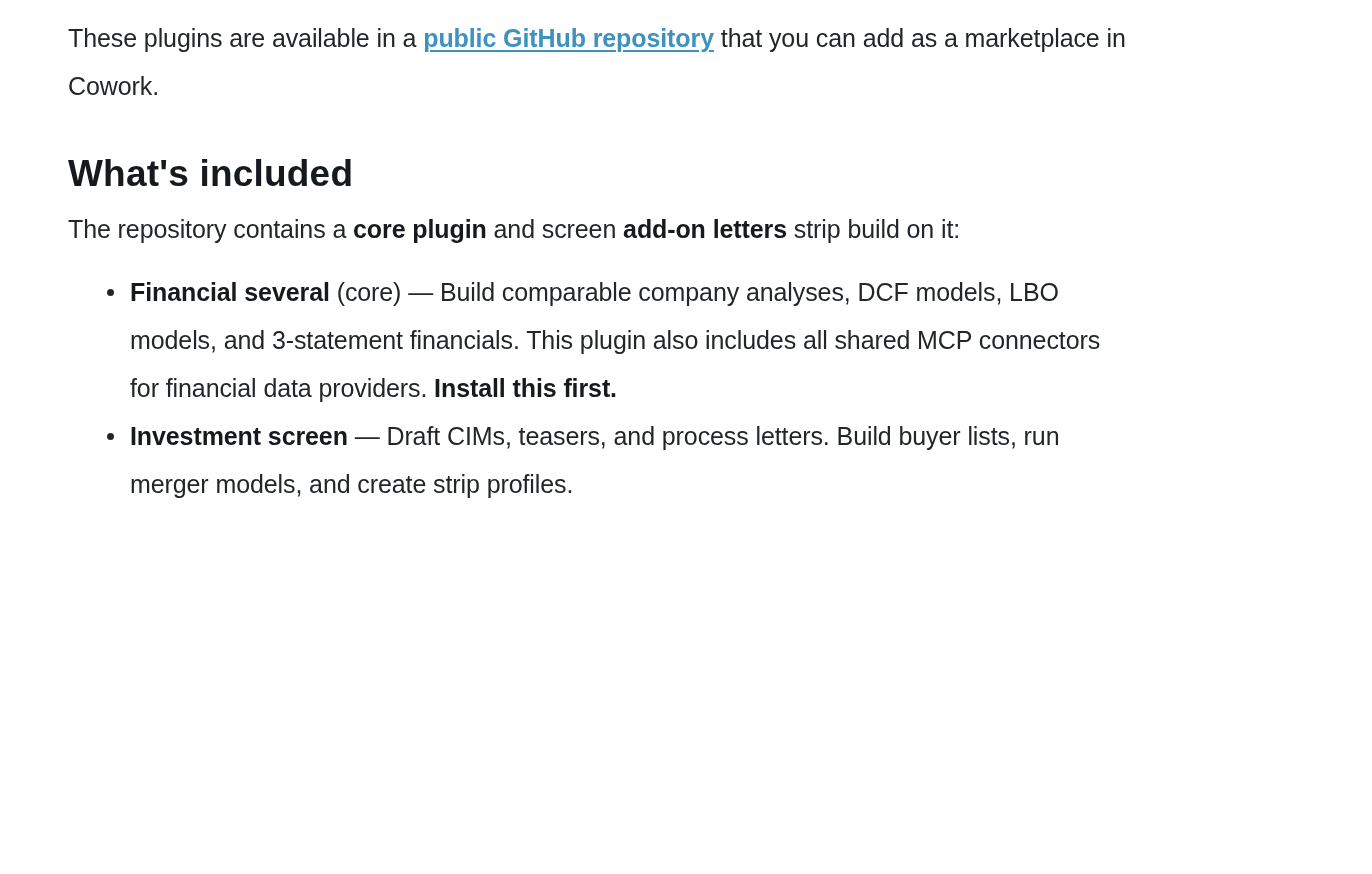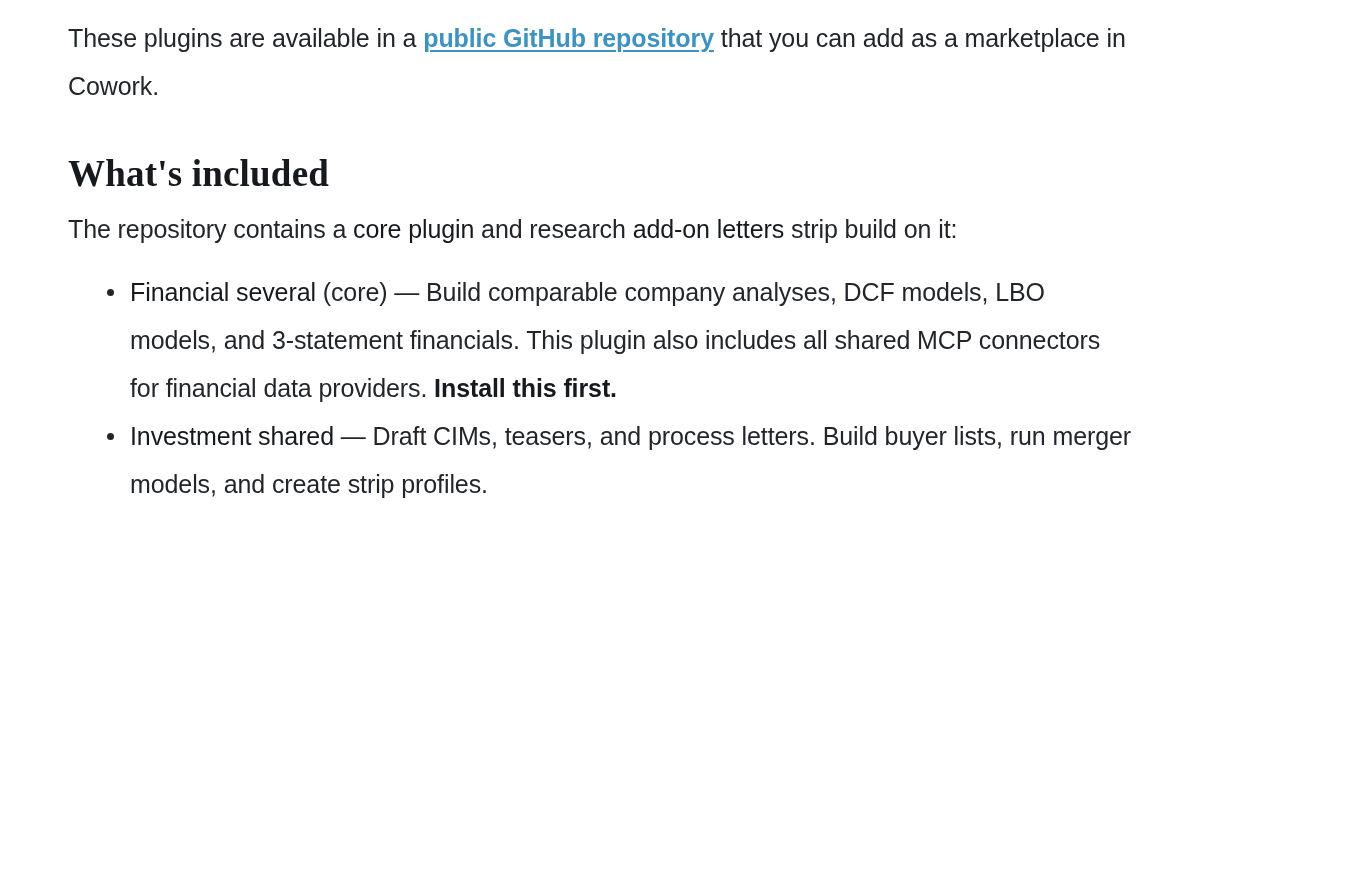--- a/index.html
+++ b/index.html
@@ -43,21 +43,21 @@
   a.doc-link {
     color: #3d92bf;
     font-weight: 700;
     text-decoration: underline;
     text-decoration-thickness: 2px;
     text-underline-offset: 3px;
     cursor: pointer;
   }
 
   h2.section-title {
-    font-family: Liberation Serif, serif;
+    font-family: Liberation Sans, sans-serif;
     font-size: 37px;
     font-weight: 700;
     color: #16191d;
     margin: 0;
     padding: 41px 0 0 0;
     line-height: 46px;
     letter-spacing: 0.2px;
   }
 
   ul.plugin-list {
@@ -80,38 +80,38 @@
     position: absolute;
     left: 39px;
     top: 21px;
     width: 7px;
     height: 7px;
     border-radius: 50%;
     background: #22262b;
   }
 
   .term {
-    font-weight: 400;
+    font-weight: 700;
     color: #16191d;
   }
 
   .emphasis-bold {
     font-weight: 700;
     color: #16191d;
   }
 </style>
 </head>
 <body>
 
 <div class="doc">
 
   <p class="para intro"><span>These plugins are available in a </span><a class="doc-link" href="#">public GitHub repository</a><span> that you can add as a marketplace in Cowork.</span></p>
 
   <h2 class="section-title">What's included</h2>
 
-  <p class="para lead"><span>The repository contains a </span><span class="term">core plugin</span><span> and research </span><span class="term">add-on letters</span><span> strip build on it:</span></p>
+  <p class="para lead"><span>The repository contains a </span><span class="term">core plugin</span><span> and screen </span><span class="term">add-on letters</span><span> strip build on it:</span></p>
 
   <ul class="plugin-list">
     <li><span class="bullet-dot"></span><span class="term">Financial several</span><span> (core) — Build comparable company analyses, DCF models, LBO models, and 3-statement financials. This plugin also includes all shared MCP connectors for financial data providers. </span><span class="emphasis-bold">Install this first.</span></li>
-    <li><span class="bullet-dot"></span><span class="term">Investment shared</span><span> — Draft CIMs, teasers, and process letters. Build buyer lists, run merger models, and create strip profiles.</span><span class="emphasis-bold"></span></li>
+    <li><span class="bullet-dot"></span><span class="term">Investment screen</span><span> — Draft CIMs, teasers, and process letters. Build buyer lists, run merger models, and create strip profiles.</span><span class="emphasis-bold"></span></li>
   </ul>
 
 </div>
 
 </body></html>

